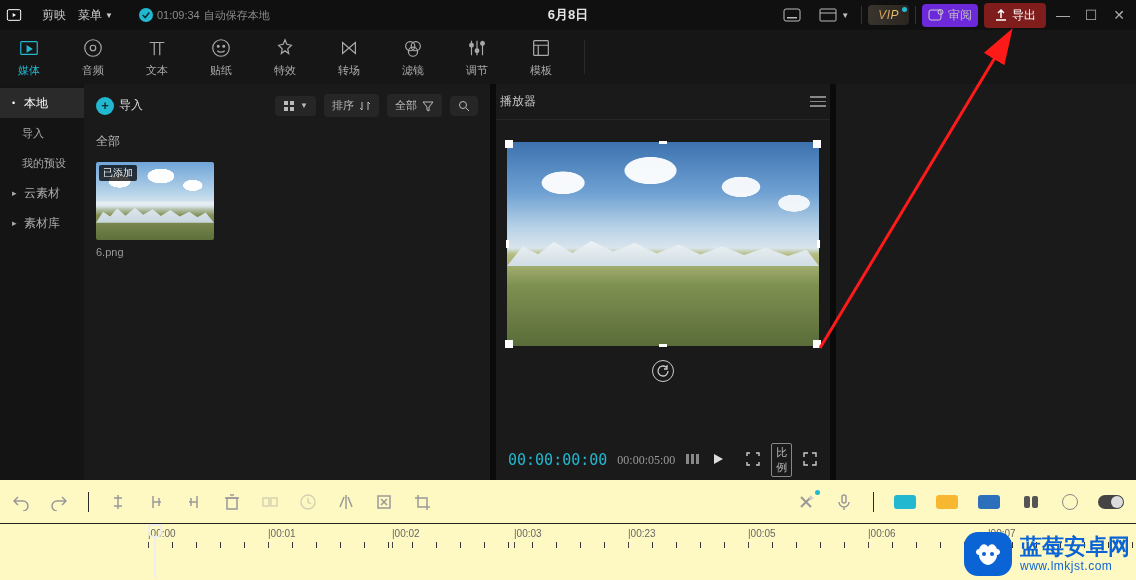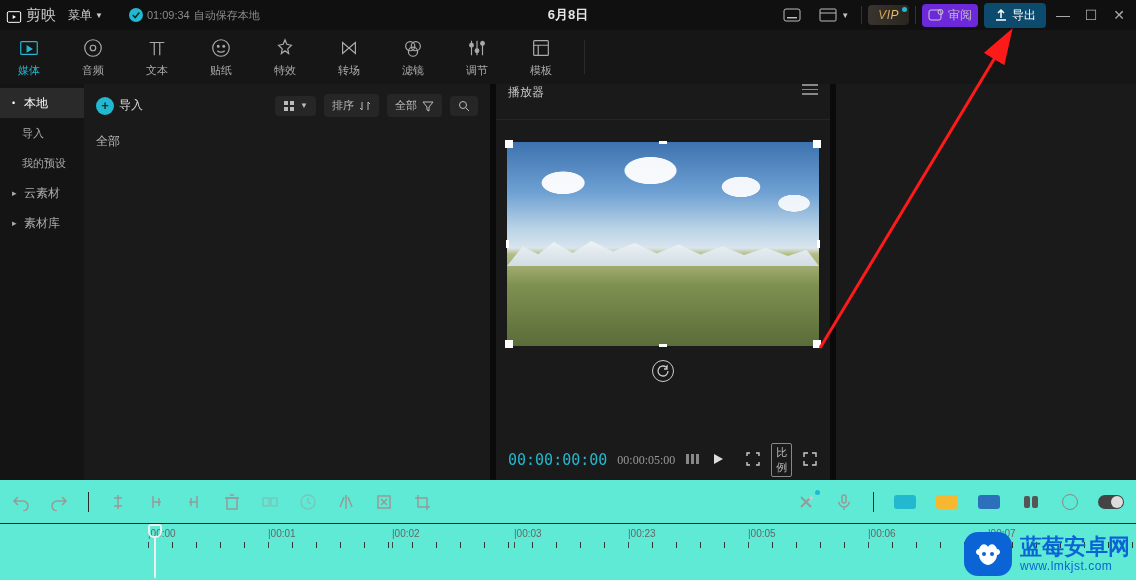--- a/index.html
+++ b/index.html
@@ -1,33 +1,33 @@
 <!DOCTYPE html>
 <html><head>
 <meta charset="utf-8">
 <style>
 * { margin:0; padding:0; box-sizing:border-box; font-family:"Microsoft YaHei","PingFang SC",sans-serif; user-select:none; }
 body { width:1136px; height:580px; background:#0a0a0a; color:#c8c8c8; font-size:12px; overflow:hidden; position:relative; }
 
 
 .titlebar { height:30px; background:#101010; display:flex; align-items:center; padding:0 6px; gap:8px; }
-.logo { display:flex; align-items:flex-end; gap:4px; font-size:15px; }
+.logo { display:flex; align-items:flex-start; gap:20px; font-size:12px; }
 .logo svg { width:16px; height:16px; }
 .menu-btn { font-size:12px; color:#ccc; display:flex; align-items:center; gap:3px; cursor:pointer; padding:2px 4px;}
 .save-status { display:flex; align-items:center; gap:4px; margin-left:14px; font-size:11px; color:#8a8a8a;}
 .check-dot{ width:14px;height:14px; border-radius:50%; background:#22b8cf; display:flex;align-items:center;justify-content:center;}
 .check-dot svg{width:10px;height:10px;}
 .title-center{ position:absolute; left:50%; transform:translateX(-50%); font-size:13px; color:#e5e5e5; font-weight:700;}
 .title-right{ margin-left:auto; display:flex; align-items:center; gap:6px;}
 .tr-btn{ padding:3px 6px; border-radius:4px; display:flex; align-items:center; gap:4px; cursor:pointer; color:#c0c0c0;}
 .tr-btn.dark{ background:#6d28d9;}
 .vip{ background:linear-gradient(90deg,#3a342e,#2b2520); padding:3px 10px; border-radius:4px; position:relative;}
 .vip-text{ font-family:Impact,sans-serif; background:linear-gradient(90deg,#d0a054,#f0c878); -webkit-background-clip:text; color:transparent; font-size:12px; letter-spacing:0.5px; font-style:italic;}
 .dot-notif{ position:absolute; top:2px; right:2px; width:5px; height:5px; border-radius:50%; background:#22b8cf;}
-.export-btn{ background:#0c4a6e; color:#fff; padding:4px 10px; border-radius:4px; display:flex; align-items:center; gap:4px; font-size:12px;}
+.export-btn{ background:#7f1d1d; color:#fff; padding:4px 10px; border-radius:4px; display:flex; align-items:center; gap:4px; font-size:12px;}
 .win-ctrl{ width:22px; display:flex; justify-content:center; color:#aaa; font-size:14px; cursor:pointer;}
 
 
 .tooltabs{ height:54px; background:#161616; display:flex; align-items:center; padding:0 2px 0 8px; gap:22px;}
 .tt{ width:42px; display:flex; flex-direction:column; align-items:center; gap:4px; font-size:11px; color:#aaa; cursor:pointer;}
 .tt.active{ color:#22b8cf;}
 .tt .ico{ width:22px; height:22px; display:flex; align-items:center; justify-content:center;}
 .tt svg{ width:22px; height:22px; stroke:currentColor; fill:none; stroke-width:1.3;}
 .vsep{ width:1px; height:34px; background:#2a2a2a;}
 
@@ -61,21 +61,21 @@
 }
 .thumb-img::after{ content:""; position:absolute; left:0; right:0; bottom:22%; height:16px;
  background:linear-gradient(180deg,#dfe8ed 0%,#c8d6de 100%);
  clip-path:polygon(0 100%,6% 30%,12% 60%,18% 10%,25% 55%,33% 5%,40% 50%,48% 15%,55% 58%,63% 20%,71% 60%,79% 30%,86% 65%,93% 35%,100% 100%);
 }
 .badge-added{ position:absolute; top:3px; left:3px; background:rgba(0,0,0,.75); color:#eee; font-size:10px; padding:1px 4px; border-radius:2px;}
 .thumb-name{ margin-top:6px; font-size:11px; color:#999;}
 
 
 .player-panel{ width:334px; background:#1a1a1a; display:flex; flex-direction:column;}
-.player-head{ height:36px; display:flex; padding:0 12px; border-bottom:1px solid #262626;}
+.player-head{ height:36px; display:flex; align-items:center; padding:0 4px; border-bottom:1px solid #262626;}
 .player-head .sp{ flex:1;}
 .ham{ display:flex; flex-direction:column; gap:3px; cursor:pointer;}
 .ham span{ width:16px; height:1.5px; background:#888;}
 .player-body{ flex:1; display:flex; flex-direction:column; align-items:center; justify-content:flex-start; padding-top:22px;}
 .preview{ width:312px; height:204px; position:relative; background:#000;}
 .preview-img{ position:absolute; inset:0; background:
   linear-gradient(180deg,#3d72af 0%,#6fa1d3 25%,#b8d2e6 42%,#d9e5ee 52%,#b6bd83 55%,#7f9150 70%,#5a6c39 100%);}
 .preview-img::before{ content:""; position:absolute; inset:0; background:
   radial-gradient(ellipse 38px 20px at 18% 20%, rgba(255,255,255,.95) 55%, transparent 58%),
   radial-gradient(ellipse 46px 24px at 46% 14%, rgba(255,255,255,.95) 55%, transparent 58%),
@@ -93,21 +93,21 @@
 .tc-cur{ color:#22b8cf; font-family:monospace; font-size:15px;}
 .tc-dur{ color:#999; font-family:Liberation Serif, serif; font-size:12px;}
 .player-foot .sp{ flex:1;}
 .pf-btn{ cursor:pointer; color:#bbb;}
 .pf-box{ border:1px solid #888; padding:1px 4px; border-radius:2px; font-size:11px;}
 
 
 .right-space{ flex:1; background:#1a1a1a;}
 
 
-.bottom{ height:100px; background:#5eead4;}
+.bottom{ height:100px; background:#fef9c3;}
 .bottom-tools{ height:44px; display:flex; align-items:center; padding:0 12px; gap:20px; border-bottom:1px solid #222;}
 .bottom-tools .sp{ flex:1;}
 .bt-btn{ color:#999; cursor:pointer; display:flex; align-items:center; justify-content:center;}
 .bt-btn svg{ width:18px; height:18px; stroke:currentColor; fill:none; stroke-width:1.5;}
 .bt-color{ width:22px; height:14px; border-radius:3px; cursor:pointer;}
 .c1{ background:#22b8cf;} .c2{ background:#f7b731;} .c3{ background:#2c6fbb;}
 .bt-split{ width:22px; height:14px; display:flex; align-items:center; justify-content:center; gap:2px;}
 .bt-split span{ width:6px; height:12px; border-radius:2px; background:#555;}
 .bt-circ{ width:16px;height:16px;border:1.5px solid #888;border-radius:50%;}
 .toggle{ width:26px; height:14px; background:#444; border-radius:7px; position:relative;}
@@ -337,20 +337,26 @@
             </svg>
           </div>
         <div class="ctrl-pill">
             <svg viewBox="0 0 12 12">
               <circle cx="5" cy="5" r="3.5" stroke="#bbb" fill="none"></circle>
               <line x1="8" y1="8" x2="11" y2="11" stroke="#bbb"></line>
             </svg>
           </div>
       </div>
       <div class="all-label">全部</div>
+      <div class="thumb">
+        <div class="thumb-img">
+          <div class="badge-added">已添加</div>
+        </div>
+        <div class="thumb-name">6.png</div>
+      </div>
     </div>
   </div>
 
   <div class="player-panel">
     <div class="player-head">
       <span>播放器</span>
       <div class="sp"></div>
       <div class="ham">
           <span></span>
           <span></span>

